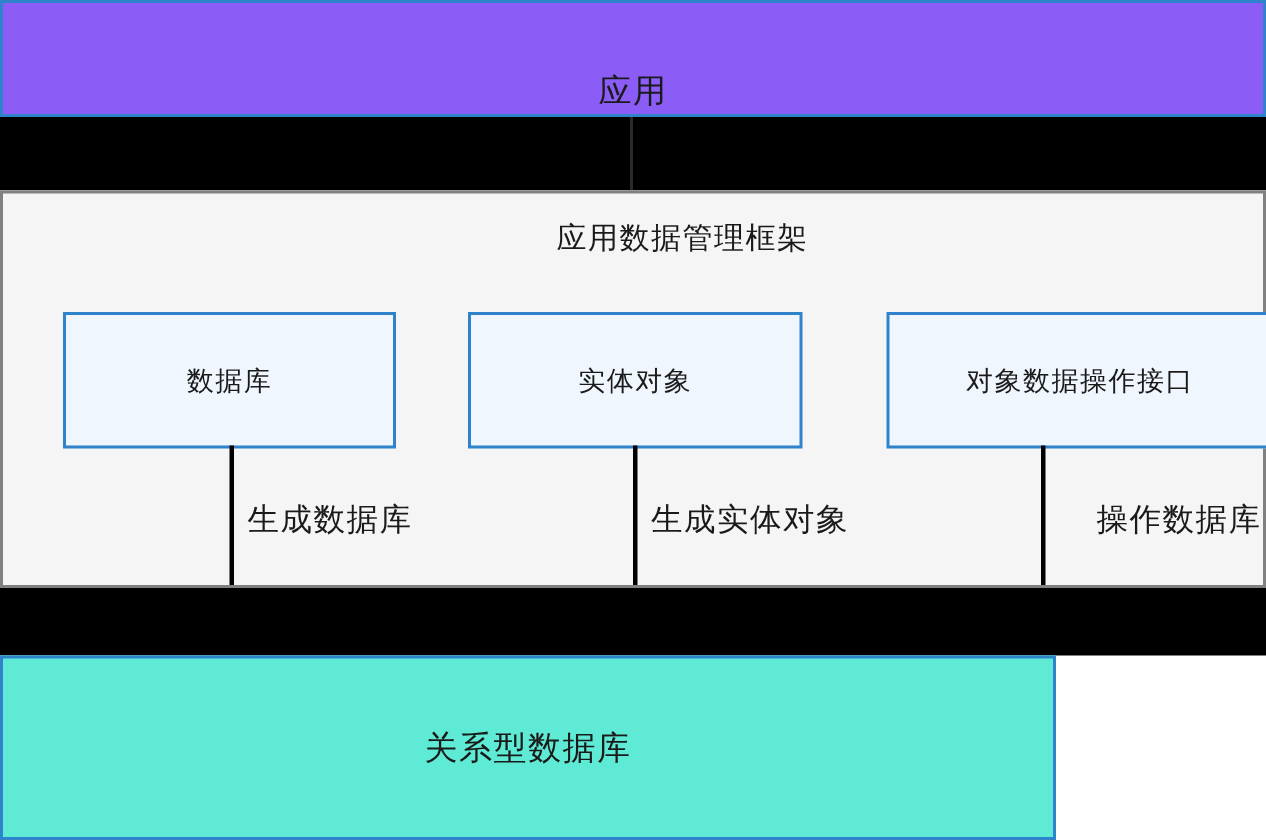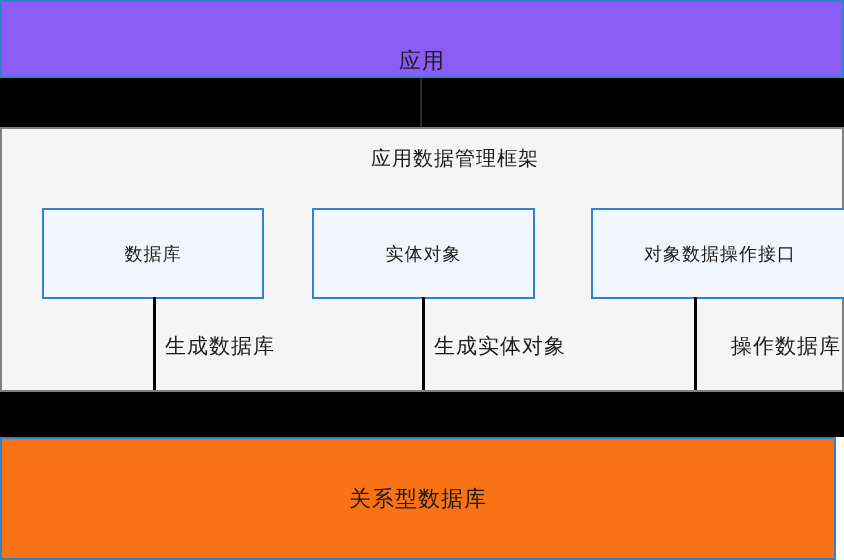--- a/index.html
+++ b/index.html
@@ -129,25 +129,25 @@
   }
   .connector-label.n0 { left: 163px; }
   .connector-label.n1 { left: 432px; }
   .connector-label.n2 { left: 704px; margin-left: 25px; }
 
   
   .layer-database {
     position: absolute;
     left: 0px;
     top: 437px;
-    width: 836px;
+    width: 704px;
     height: 123px;
     box-sizing: border-box;
     border: 2px solid #2e83cb;
-    background: #f97316;
+    background: #5eead4;
     display: flex;
     align-items: center;
     justify-content: center;
   }
   .layer-database-title {
     font-size: 22px;
     color: #1a1a1a;
     letter-spacing: 1px;
   }
 </style>

